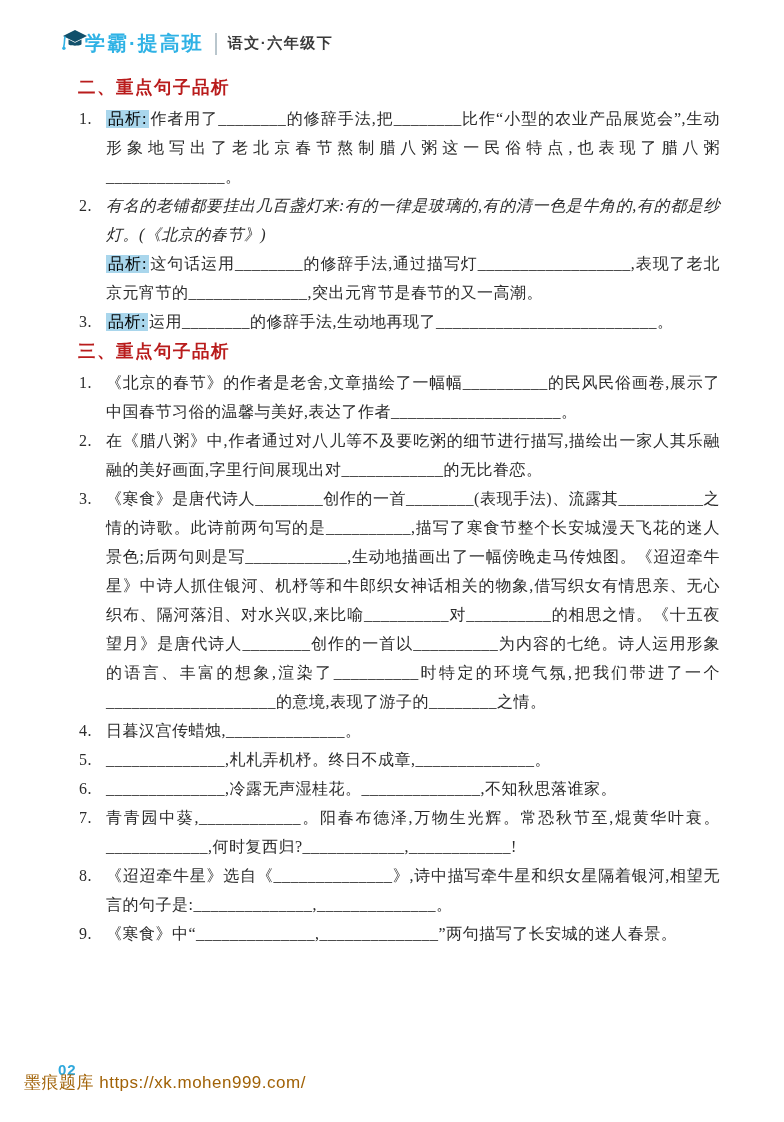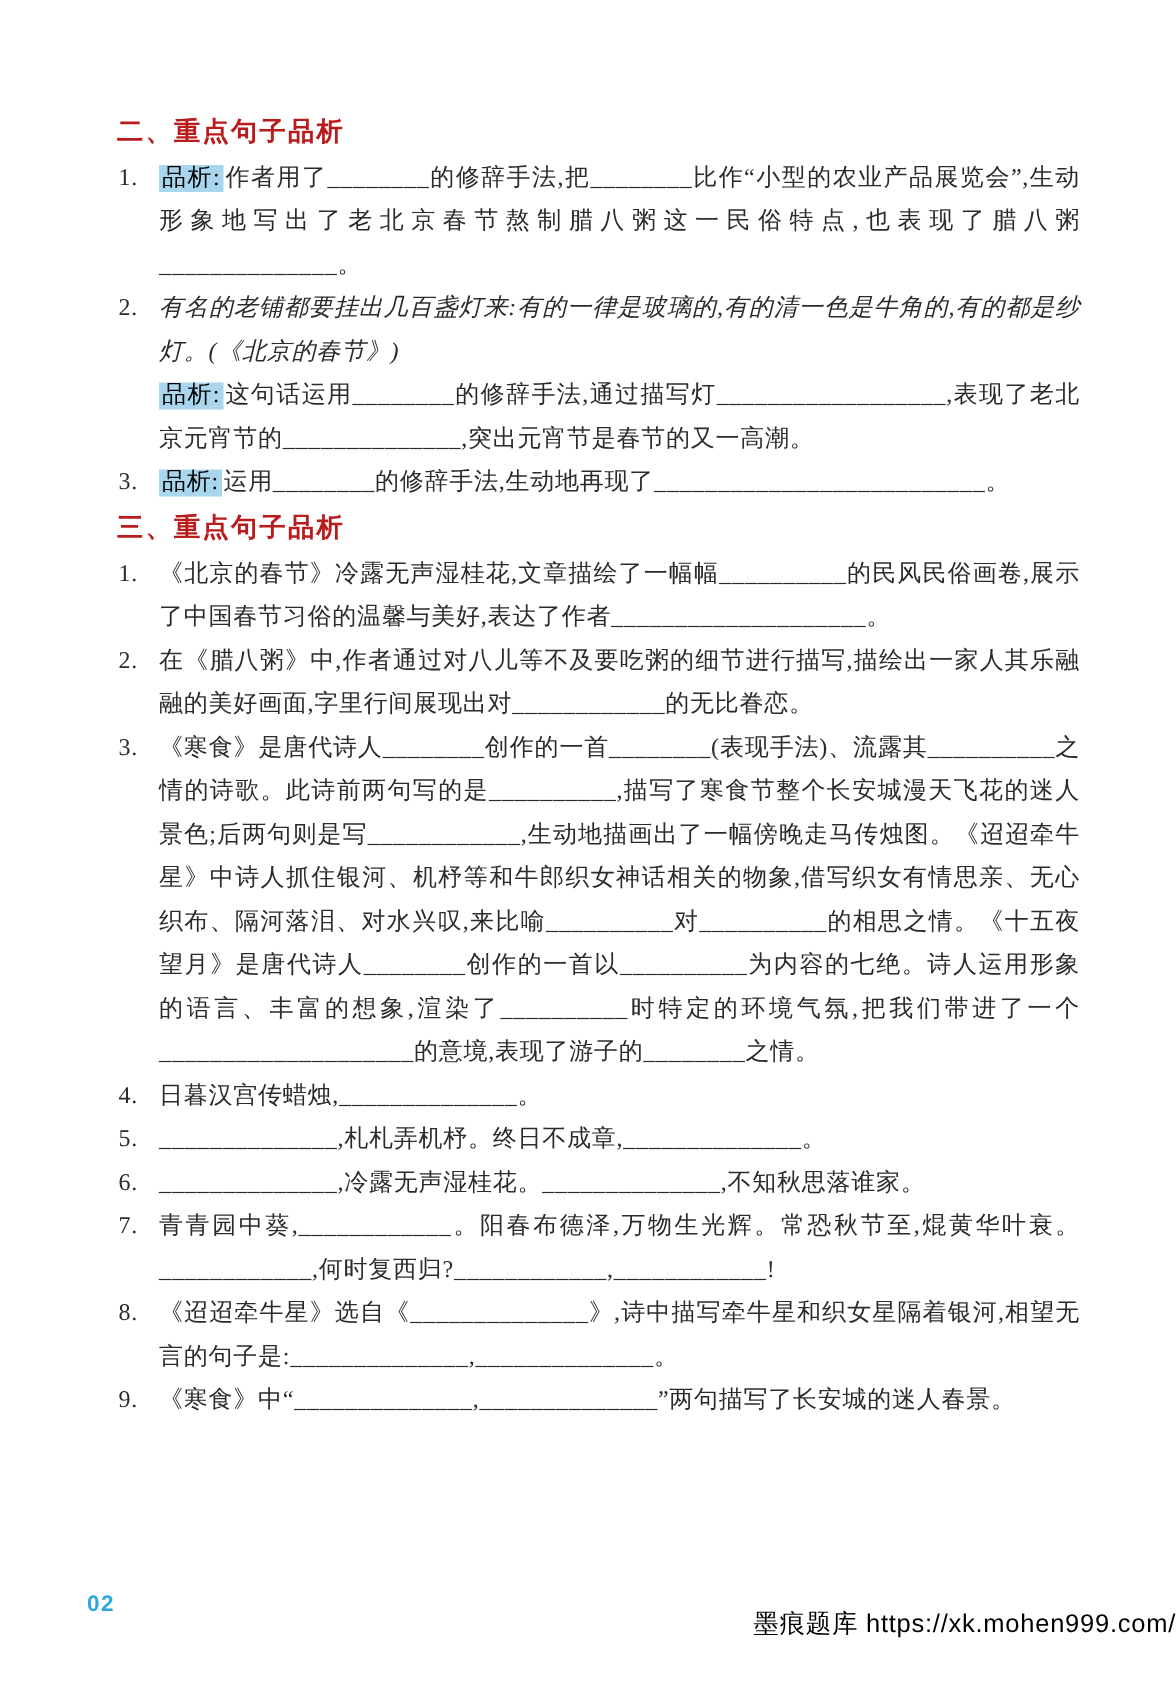--- a/index.html
+++ b/index.html
@@ -49,30 +49,43 @@
     font-style:normal;
   }
   
   .pagenum {
     position:absolute; left:58px; bottom:44px;
     font-family:"Liberation Sans","DejaVu Sans",sans-serif;
     font-size:15px; font-weight:600; color:#2fa8dc; letter-spacing:1px;
   }
   .watermark {
     position:absolute; left:0; right:0; bottom:28px;
-    text-align:right;
+    text-align:left;
     font-family:"Liberation Sans","DejaVu Sans",sans-serif;
-    font-size:17px; color:#000000; letter-spacing:0.5px;padding-left:24px;
+    font-size:17px; color:#a16207; letter-spacing:0.5px;padding-left:24px;
   }
 </style>
 </head>
 <body>
 
 <div class="page">
 
+  <div class="header">
+    <span class="cap">
+      <svg viewBox="0 0 26 24" width="26" height="24">
+        <path d="M13 2 L25 8 L13 14 L1 8 Z" fill="#11506b"></path>
+        <path d="M6.5 11.5 L6.5 16 C6.5 18.2 19.5 18.2 19.5 16 L19.5 11.5 L13 14.8 Z" fill="#11506b"></path>
+        <path d="M3 9 C2.2 12 2.8 15 1.8 18.5" stroke="#2fb2e5" stroke-width="1.6" fill="none" stroke-linecap="round"></path>
+        <circle cx="1.9" cy="20.3" r="1.7" fill="#2fb2e5"></circle>
+      </svg>
+    </span>
+    <span class="brand">学霸·提高班</span>
+    <span class="header-sep"></span>
+    <span class="subject">语文·六年级下</span>
+  </div>
 
   <div class="content">
 
     <div class="section-title">二、重点句子品析</div>
 
     <div class="q">
       <span class="qnum">1.</span>
       <div class="qbody">
         <p class="analysis"><span class="pinxi">品析:</span><span>作者用了________的修辞手法,把________比作“小型的农业产品展览会”,生动形象地写出了老北京春节熬制腊八粥这一民俗特点,也表现了腊八粥______________。</span></p>
       </div>
@@ -91,21 +104,21 @@
       <div class="qbody">
         <p class="analysis"><span class="pinxi">品析:</span><span>运用________的修辞手法,生动地再现了__________________________。</span></p>
       </div>
     </div>
 
     <div class="section-title">三、重点句子品析</div>
 
     <div class="q">
       <span class="qnum">1.</span>
       <div class="qbody">
-        <p>《北京的春节》冷露无声湿桂花,文章描绘了一幅幅__________的民风民俗画卷,展示了中国春节习俗的温馨与美好,表达了作者____________________。</p>
+        <p>《北京的春节》的作者是老舍,文章描绘了一幅幅__________的民风民俗画卷,展示了中国春节习俗的温馨与美好,表达了作者____________________。</p>
       </div>
     </div>
 
     <div class="q">
       <span class="qnum">2.</span>
       <div class="qbody">
         <p>在《腊八粥》中,作者通过对八儿等不及要吃粥的细节进行描写,描绘出一家人其乐融融的美好画面,字里行间展现出对____________的无比眷恋。</p>
       </div>
     </div>
 

